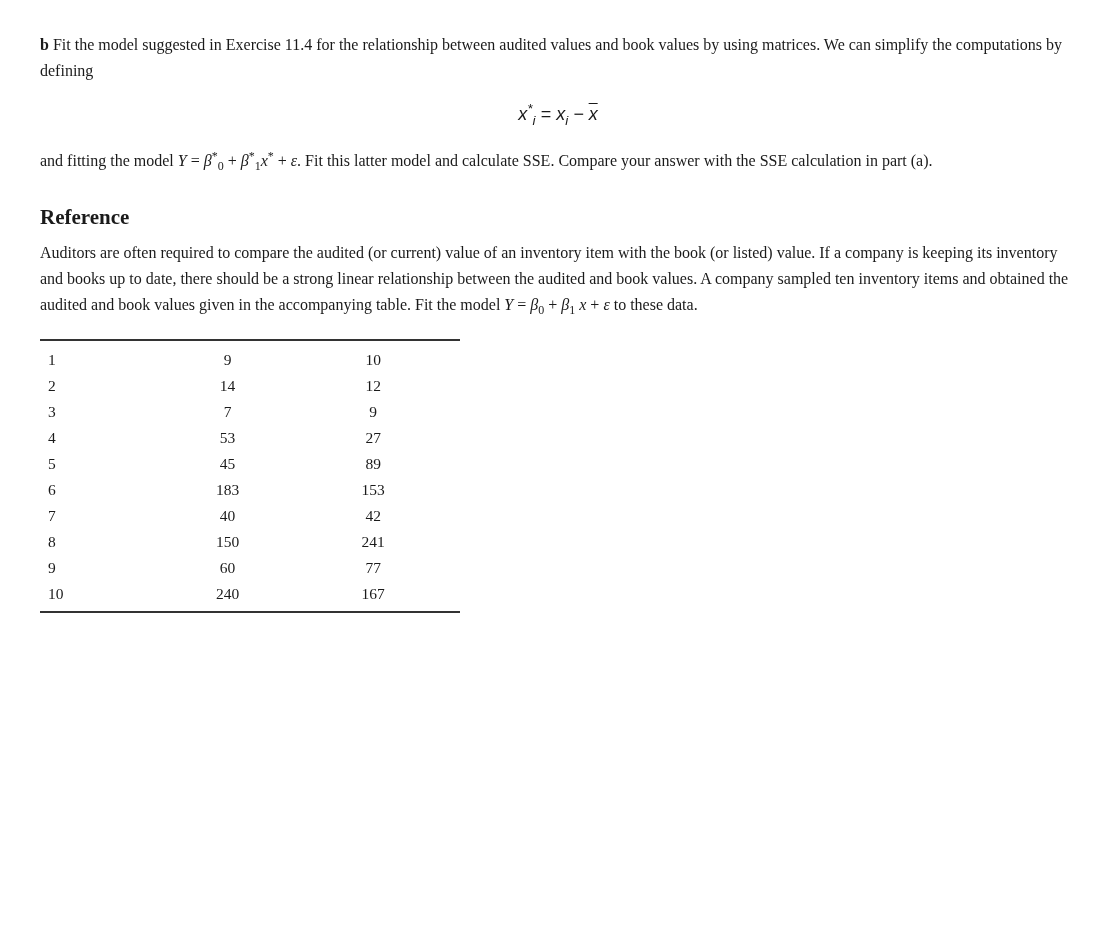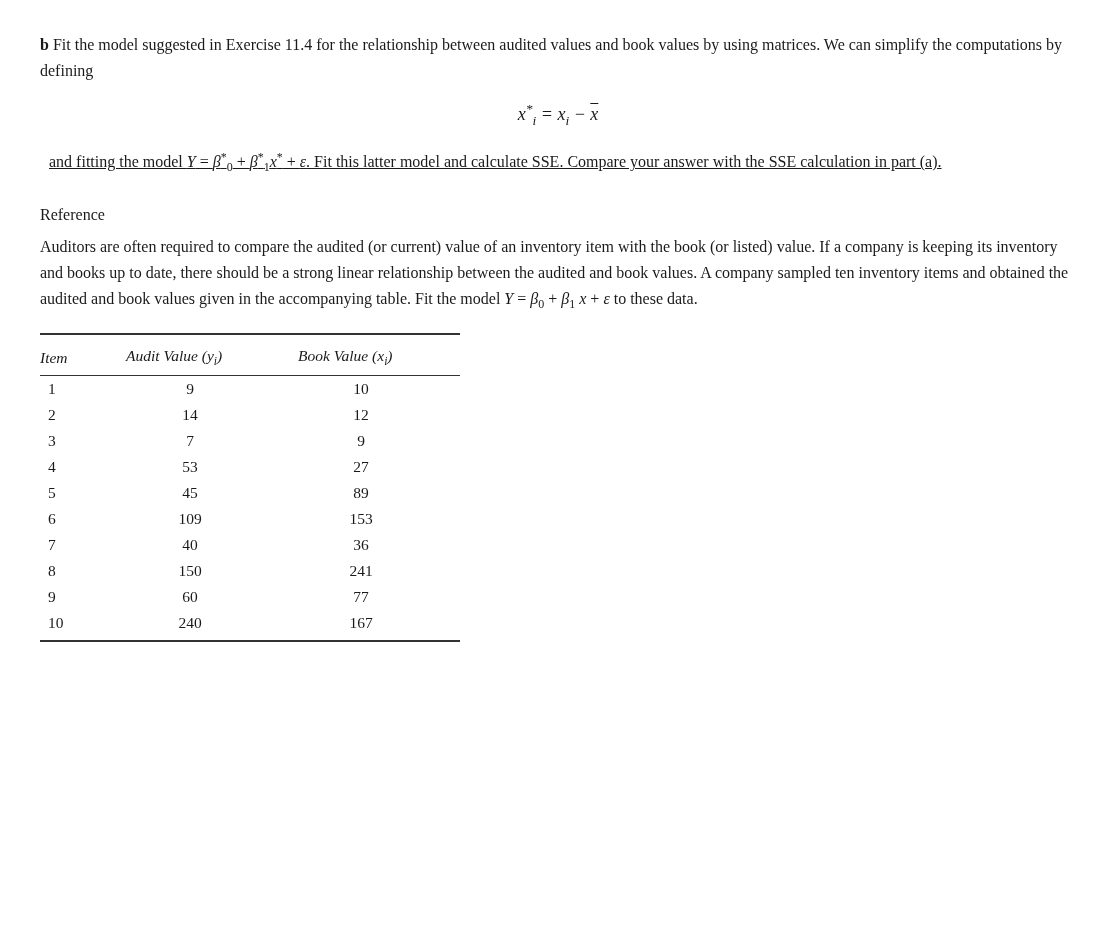--- a/index.html
+++ b/index.html
@@ -28,28 +28,27 @@
     }
 
     .formula-center {
       text-align: center;
       margin: 18px 0 18px 0;
       font-size: 18px;
       font-style: italic;
     }
 
     .model-line {
-      margin: 14px 0 18px 9px;
+      margin: 14px 0 18px 0;
       line-height: 1.7;
-      text-decoration: underline;
     }
 
     .reference-heading {
-      font-size: 16px;
-      font-weight: normal;
+      font-size: 21px;
+      font-weight: bold;
       margin-top: 28px;
       margin-bottom: 10px;
     }
 
     .reference-body {
       line-height: 1.65;
     }
 
     
     .data-table-wrap {
@@ -91,21 +90,21 @@
     }
 
     table.data-table tbody tr.last-row td {
       border-bottom: 2px solid #333;
       padding-bottom: 8px;
     }
 
     
     .math {
       font-style: italic;
-      font-family: Liberation Serif, serif;
+      font-family: Liberation Sans, sans-serif;
     }
 
     sup {
       font-size: 0.75em;
       vertical-align: super;
     }
 
     sub {
       font-size: 0.75em;
       vertical-align: sub;
@@ -142,25 +141,20 @@
 </div>
 
 <div class="data-table-wrap">
   <table class="data-table">
     <thead>
       <tr class="top-border">
         <th></th>
         <th></th>
         <th></th>
       </tr>
-      <tr class="header-row">
-        <th>Item</th>
-        <th>Audit Value (<i>y</i><sub><i>i</i></sub>)</th>
-        <th>Book Value (<i>x</i><sub><i>i</i></sub>)</th>
-      </tr>
     </thead>
     <tbody id="table-body">
     <tr>
           <td>1</td>
           <td>9</td>
           <td>10</td>
         </tr>
         <tr>
           <td>2</td>
           <td>14</td>
@@ -176,27 +170,27 @@
           <td>53</td>
           <td>27</td>
         </tr>
         <tr>
           <td>5</td>
           <td>45</td>
           <td>89</td>
         </tr>
         <tr>
           <td>6</td>
-          <td>109</td>
+          <td>183</td>
           <td>153</td>
         </tr>
         <tr>
           <td>7</td>
           <td>40</td>
-          <td>36</td>
+          <td>42</td>
         </tr>
         <tr>
           <td>8</td>
           <td>150</td>
           <td>241</td>
         </tr>
         <tr>
           <td>9</td>
           <td>60</td>
           <td>77</td>

